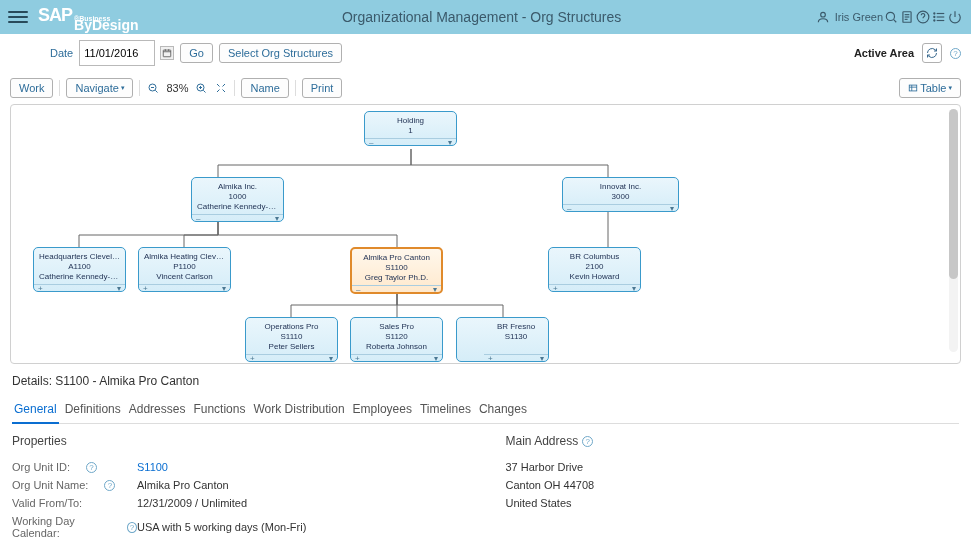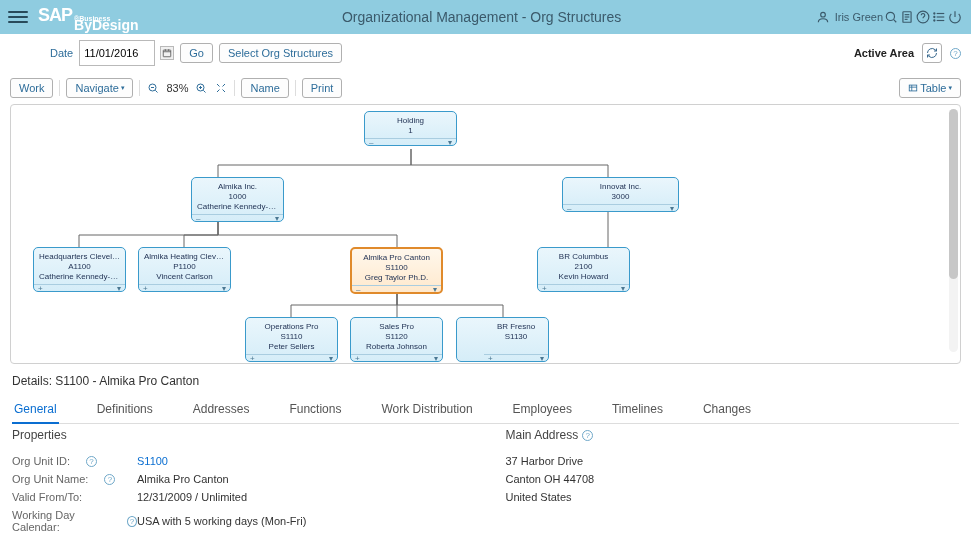--- a/index.html
+++ b/index.html
@@ -46,21 +46,21 @@
   .node.sel { border: 2px solid #e08a2b; background: linear-gradient(#fff7ec,#ffe9cd); }
   .node-footer { height: 7px; border-top: 1px solid #a9cde0; margin: 2px -5px -2px -5px; display: flex; justify-content: space-between; padding: 0 4px; font-size: 8px; color: #4b7893; }
   .node-footer span { line-height: 7px; cursor: pointer; }
 
   .connector { stroke: #666; stroke-width: 1; fill: none; }
   svg.lines { position: absolute; left: 0; top: 0; width: 100%; height: 100%; pointer-events: none; }
 
   
   .details { padding: 10px 12px 4px; }
   .details-title { font-size: 12px; color: #333; margin-bottom: 10px; }
-  .tabs { display: flex; gap: 36px; border-bottom: 1px solid #ddd; margin-bottom: 4px; }
+  .tabs { display: flex; gap: 4px; border-bottom: 1px solid #ddd; margin-bottom: 10px; }
   .tab { font-size: 12px; color: #555; padding: 4px 2px 6px; cursor: pointer; }
   .tab.active { color: #0a6ed1; border-bottom: 2px solid #0a6ed1; margin-bottom: -1px; font-weight: 500; }
 
   .props-row { display: flex; gap: 40px; }
   .prop-col { flex: 1 1 50%; }
   .section-head { font-size: 12px; color: #444; margin-bottom: 13px; display: flex; align-items: center; gap: 4px; }
   .prop { display: flex; align-items: center; margin-bottom: 6px; font-size: 11px; }
   .prop-label { width: 125px; color: #666; display: flex; align-items: center; gap: 16px; }
   .prop-value { color: #333; }
   .prop-value.link { color: #0a6ed1; }
@@ -275,21 +275,21 @@
     </div>
     <div class="node sel" style="left:339px;top:142px;width:93px;">
       <div class="nline">Almika Pro Canton</div>
       <div class="nline">S1100</div>
       <div class="nline">Greg Taylor Ph.D.</div>
       <div class="node-footer">
           <span>–</span>
           <span>▾</span>
         </div>
     </div>
-    <div class="node" style="left:526px;top:142px;width:93px;">
+    <div class="node" style="left:537px;top:142px;width:93px;">
       <div class="nline">BR Columbus</div>
       <div class="nline">2100</div>
       <div class="nline">Kevin Howard</div>
       <div class="node-footer">
           <span>+</span>
           <span>▾</span>
         </div>
     </div>
 
     <div class="node" style="left:234px;top:212px;width:93px;">

